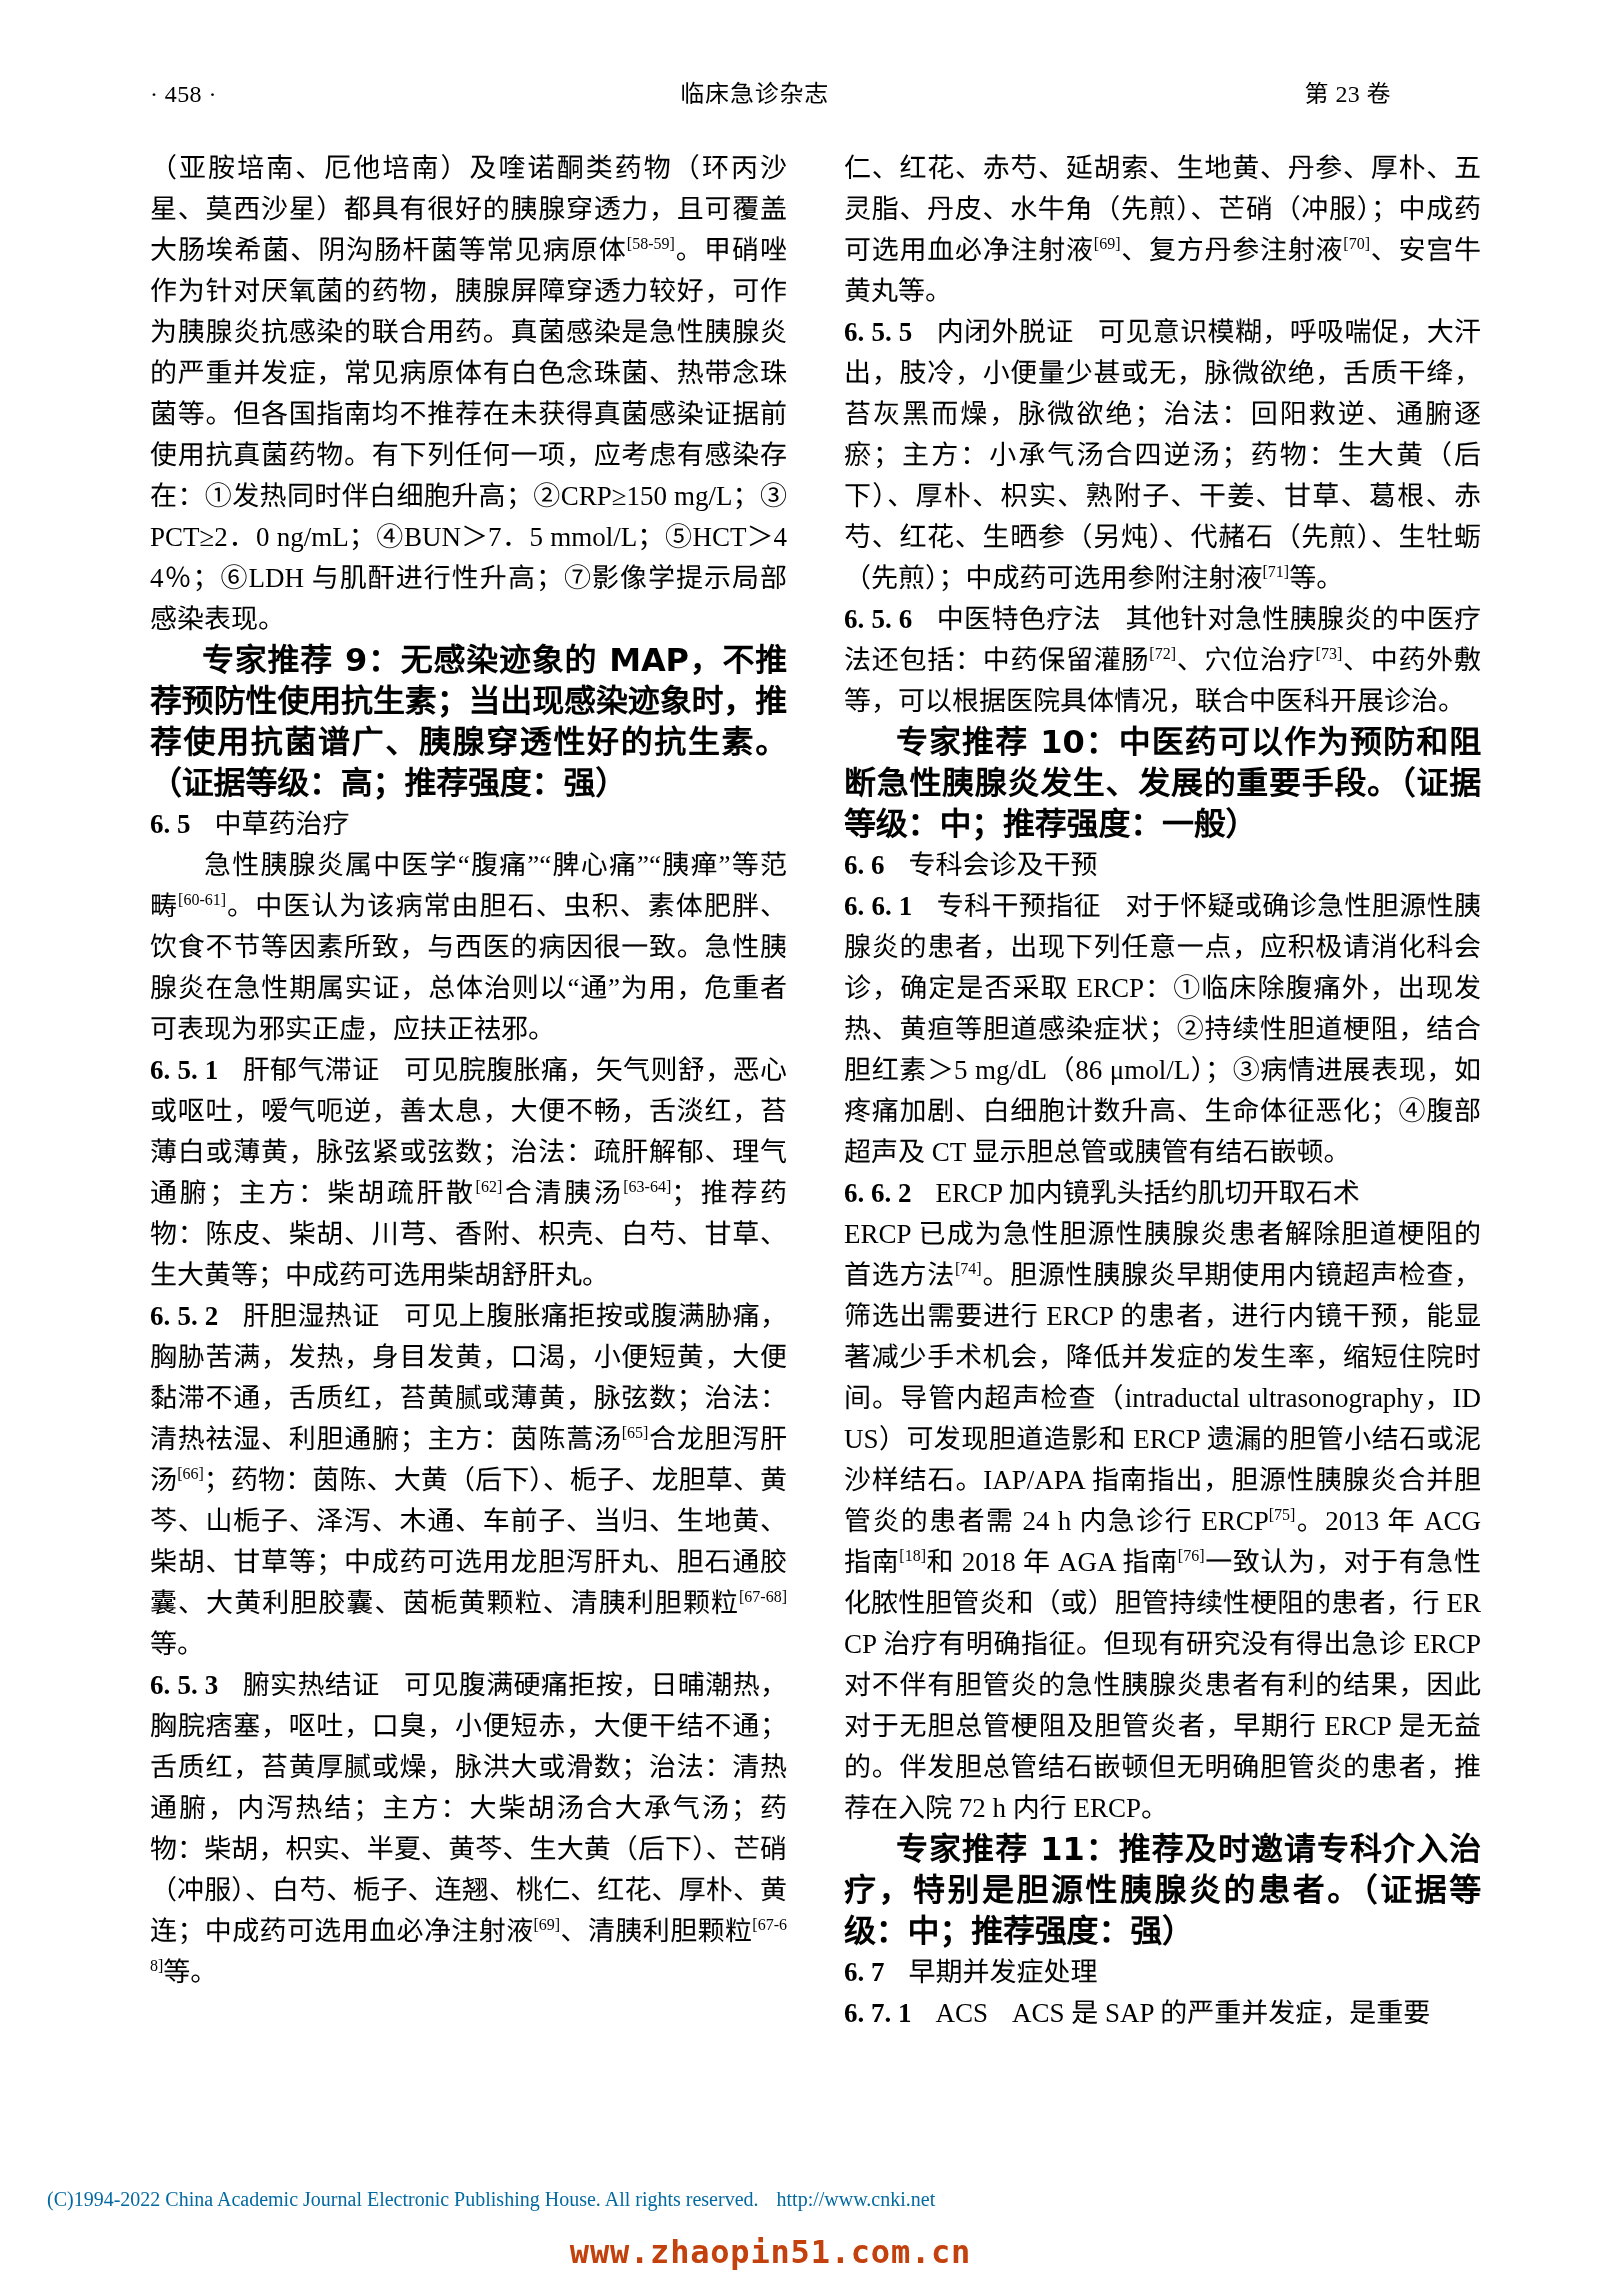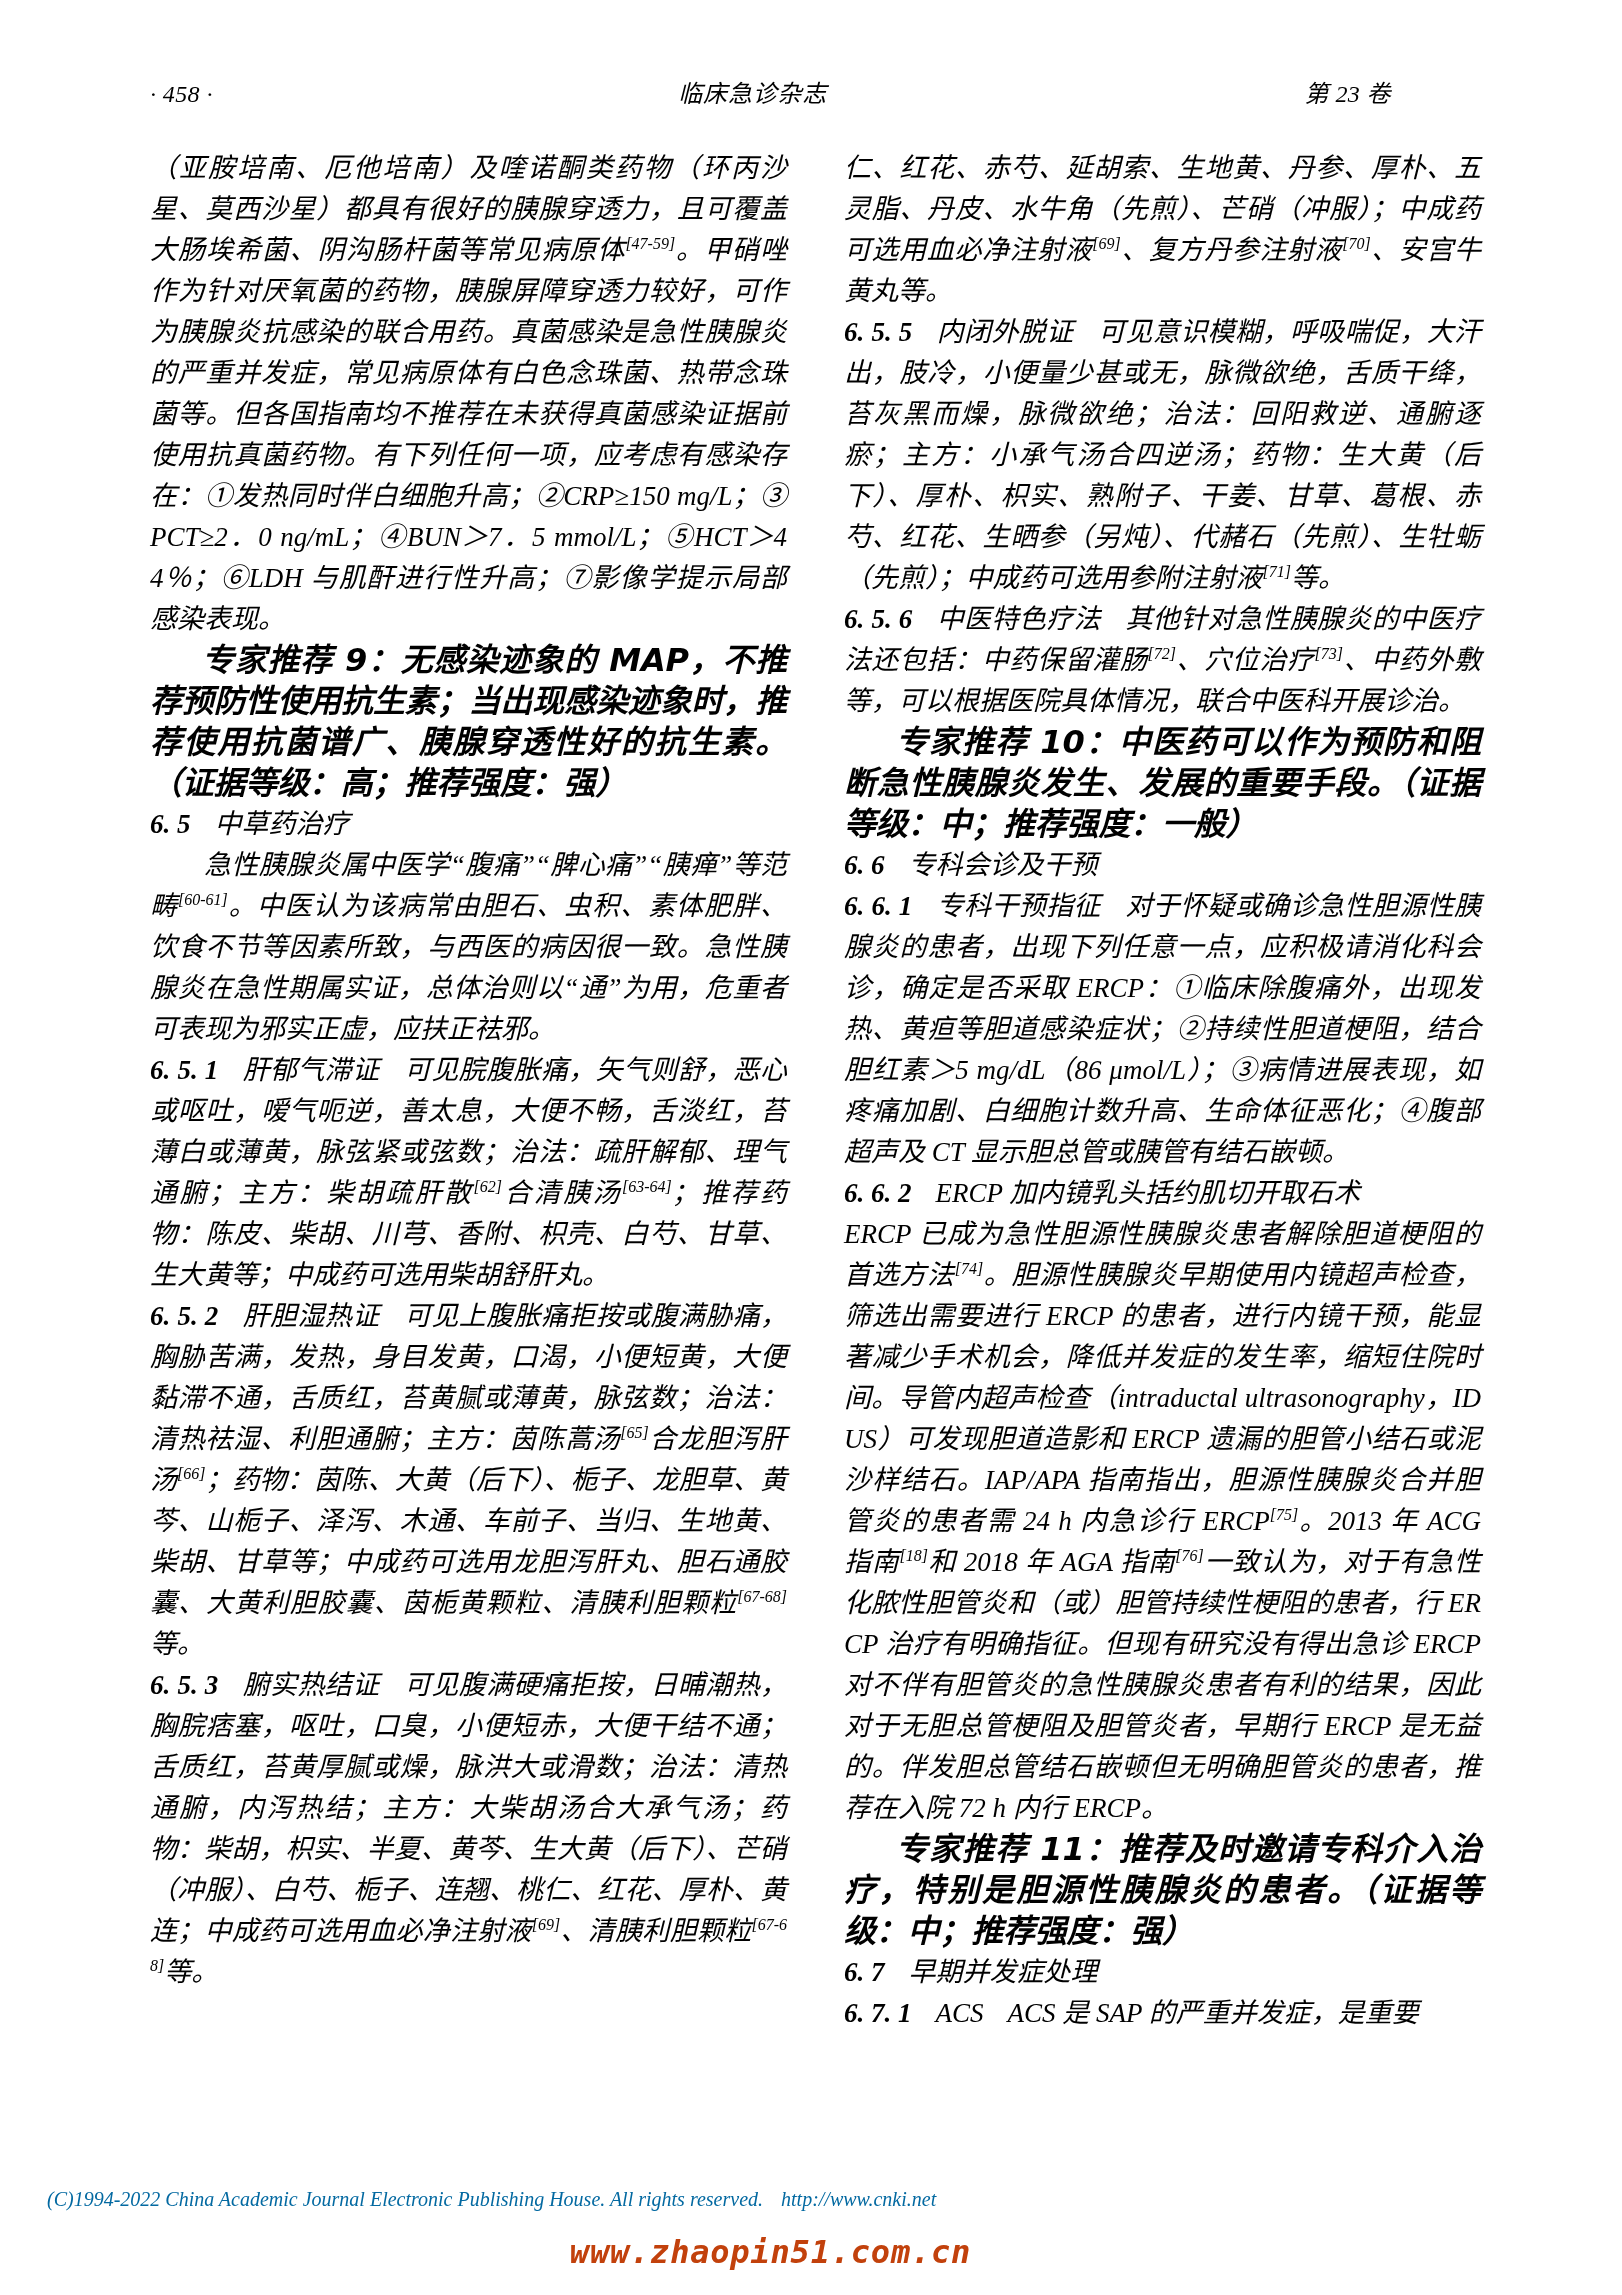--- a/index.html
+++ b/index.html
@@ -10,21 +10,20 @@
   }
   .page {
     position: relative;
     width: 1541px;
     height: 2295px;
     background: #ffffff;
     font-family: "Liberation Serif", "DejaVu Serif", serif;
     color: #000000;
     overflow: hidden;
     box-sizing: border-box;
-    font-style: italic;
   }
 
   
   .runhead {
     position: absolute;
     top: 78px;
     left: 150px;
     right: 150px;
     height: 32px;
     display: flex;
@@ -116,21 +115,21 @@
   <div class="runhead">
     <span class="folio">· 458 ·</span>
     <span class="journal">临床急诊杂志</span>
     <span class="volume">第 23 卷</span>
   </div>
 
   <div class="columns">
 
     <div class="col">
 
-      <p class="para"><span>（亚胺培南、厄他培南）及喹诺酮类药物（环丙沙星、莫西沙星）都具有很好的胰腺穿透力，且可覆盖大肠埃希菌、阴沟肠杆菌等常见病原体</span><sup class="ref">[47-59]</sup><span>。甲硝唑作为针对厌氧菌的药物，胰腺屏障穿透力较好，可作为胰腺炎抗感染的联合用药。真菌感染是急性胰腺炎的严重并发症，常见病原体有白色念珠菌、热带念珠菌等。但各国指南均不推荐在未获得真菌感染证据前使用抗真菌药物。有下列任何一项，应考虑有感染存在：①发热同时伴白细胞升高；②CRP≥150 mg/L；③PCT≥2．0 ng/mL；④BUN＞7．5 mmol/L；⑤HCT＞44％；⑥LDH 与肌酐进行性升高；⑦影像学提示局部感染表现。</span></p>
+      <p class="para"><span>（亚胺培南、厄他培南）及喹诺酮类药物（环丙沙星、莫西沙星）都具有很好的胰腺穿透力，且可覆盖大肠埃希菌、阴沟肠杆菌等常见病原体</span><sup class="ref">[58-59]</sup><span>。甲硝唑作为针对厌氧菌的药物，胰腺屏障穿透力较好，可作为胰腺炎抗感染的联合用药。真菌感染是急性胰腺炎的严重并发症，常见病原体有白色念珠菌、热带念珠菌等。但各国指南均不推荐在未获得真菌感染证据前使用抗真菌药物。有下列任何一项，应考虑有感染存在：①发热同时伴白细胞升高；②CRP≥150 mg/L；③PCT≥2．0 ng/mL；④BUN＞7．5 mmol/L；⑤HCT＞44％；⑥LDH 与肌酐进行性升高；⑦影像学提示局部感染表现。</span></p>
 
       <p class="para bold">专家推荐 9：无感染迹象的 MAP，不推荐预防性使用抗生素；当出现感染迹象时，推荐使用抗菌谱广、胰腺穿透性好的抗生素。（证据等级：高；推荐强度：强）</p>
 
       <p class="para"><span class="secnum">6. 5</span><span class="secgap-wide"></span><span>中草药治疗</span></p>
 
       <p class="para indent"><span>急性胰腺炎属中医学“腹痛”“脾心痛”“胰瘅”等范畴</span><sup class="ref">[60-61]</sup><span>。中医认为该病常由胆石、虫积、素体肥胖、饮食不节等因素所致，与西医的病因很一致。急性胰腺炎在急性期属实证，总体治则以“通”为用，危重者可表现为邪实正虚，应扶正祛邪。</span></p>
 
       <p class="para"><span class="secnum">6. 5. 1</span><span class="secgap-wide"></span><span>肝郁气滞证</span><span class="secgap-wide"></span><span>可见脘腹胀痛，矢气则舒，恶心或呕吐，嗳气呃逆，善太息，大便不畅，舌淡红，苔薄白或薄黄，脉弦紧或弦数；治法：疏肝解郁、理气通腑；主方：柴胡疏肝散</span><sup class="ref">[62]</sup><span>合清胰汤</span><sup class="ref">[63-64]</sup><span>；推荐药物：陈皮、柴胡、川芎、香附、枳壳、白芍、甘草、生大黄等；中成药可选用柴胡舒肝丸。</span></p>
 
       <p class="para"><span class="secnum">6. 5. 2</span><span class="secgap-wide"></span><span>肝胆湿热证</span><span class="secgap-wide"></span><span>可见上腹胀痛拒按或腹满胁痛，胸胁苦满，发热，身目发黄，口渴，小便短黄，大便黏滞不通，舌质红，苔黄腻或薄黄，脉弦数；治法：清热祛湿、利胆通腑；主方：茵陈蒿汤</span><sup class="ref">[65]</sup><span>合龙胆泻肝汤</span><sup class="ref">[66]</sup><span>；药物：茵陈、大黄（后下）、栀子、龙胆草、黄芩、山栀子、泽泻、木通、车前子、当归、生地黄、柴胡、甘草等；中成药可选用龙胆泻肝丸、胆石通胶囊、大黄利胆胶囊、茵栀黄颗粒、清胰利胆颗粒</span><sup class="ref">[67-68]</sup><span>等。</span></p>

